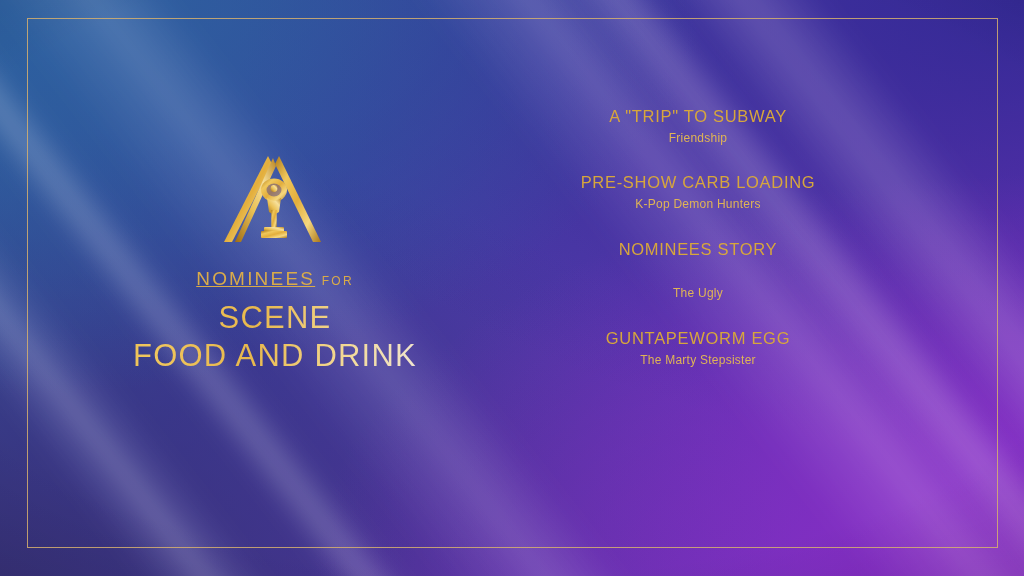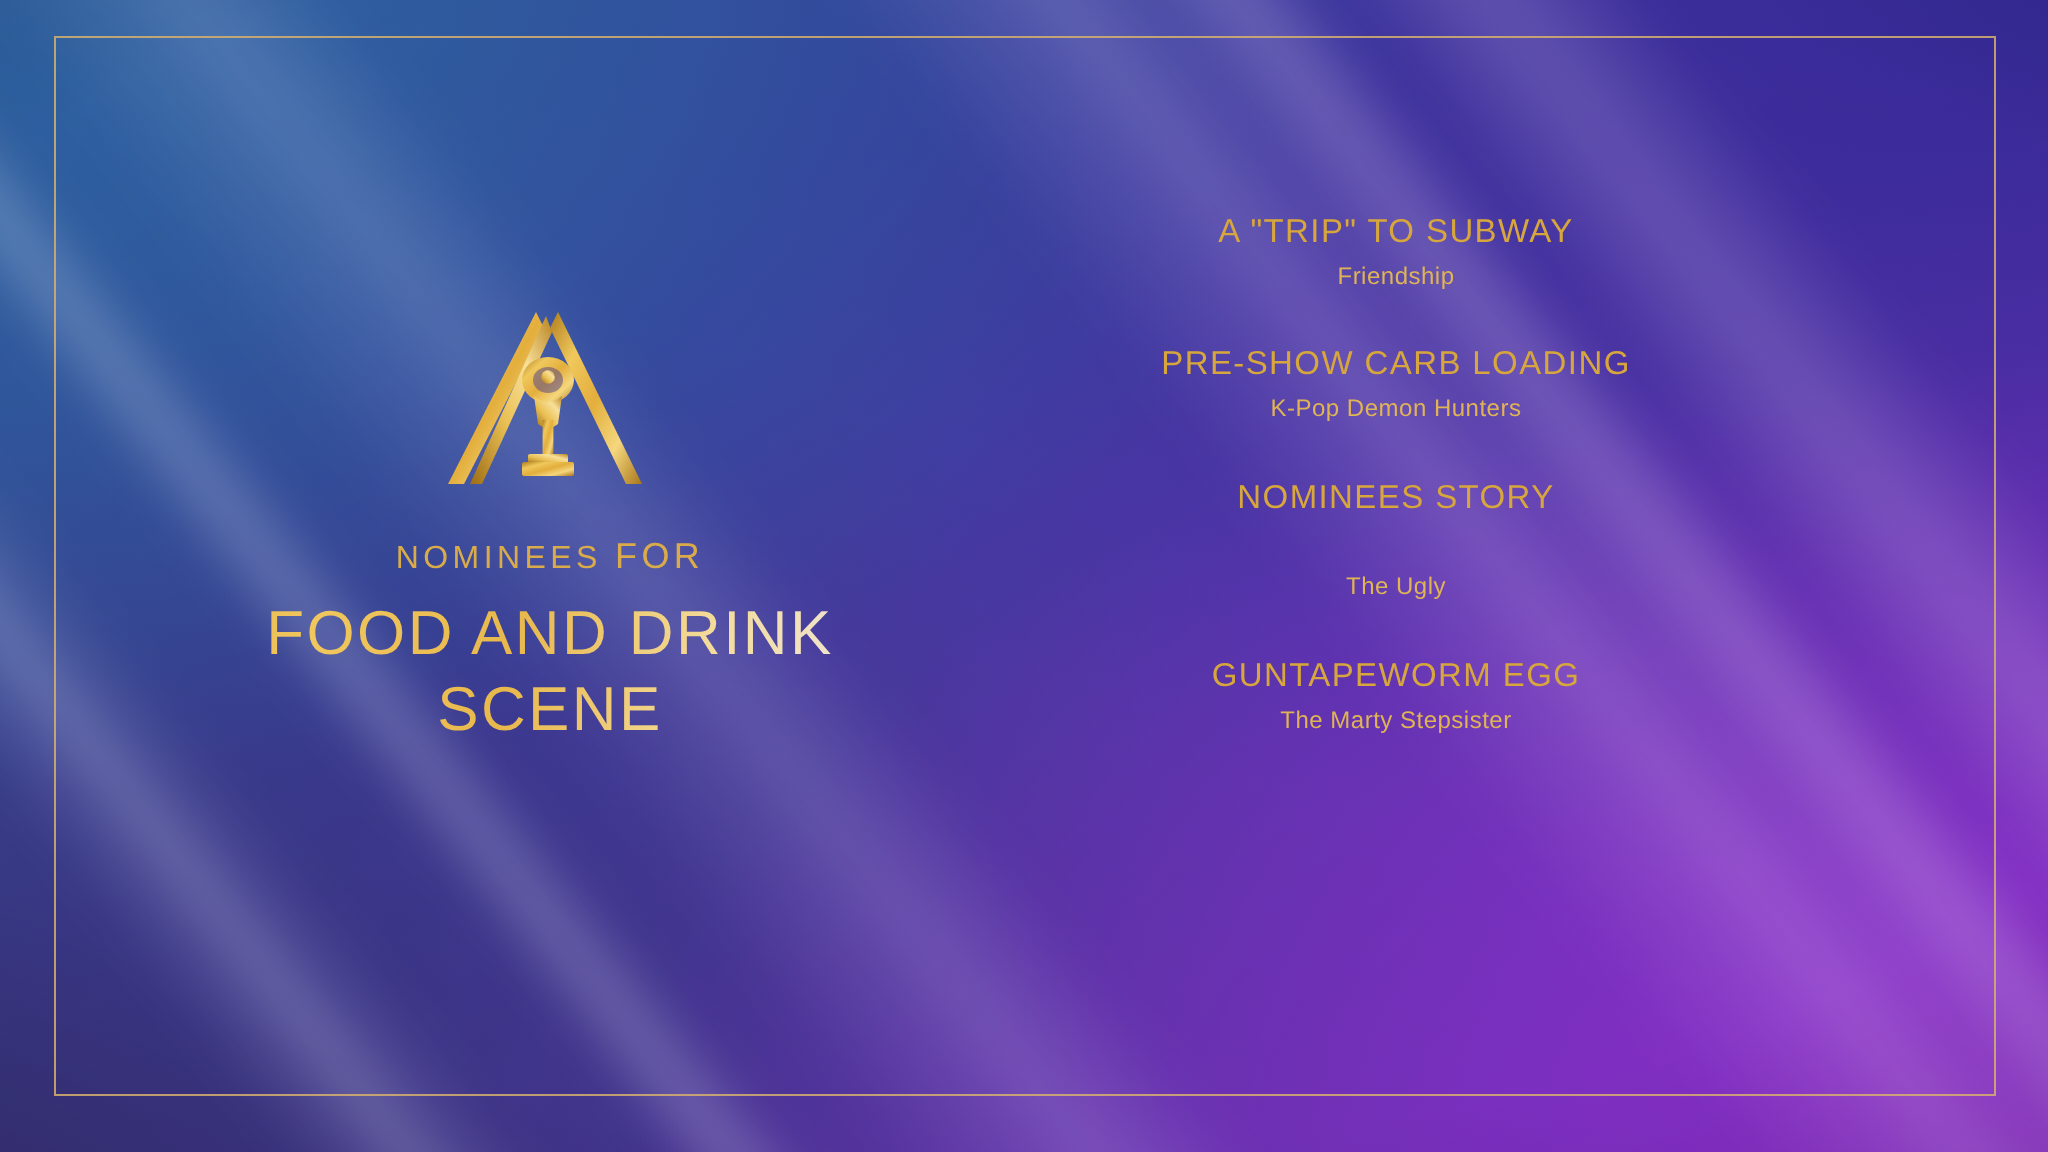--- a/index.html
+++ b/index.html
@@ -109,22 +109,22 @@
   }
 
   .emblem { width:136px; height:100px; margin:0 auto 18px; display:block; }
 
   .nominees-for {
     color:#d9ab4a;
     letter-spacing:2.2px;
     margin-bottom:9px;
     white-space:nowrap;
   }
-  .nominees-for .big   { font-size:16px; }
-  .nominees-for .small { font-size:18px; }
+  .nominees-for .big   { font-size:19px;text-decoration:underline; }
+  .nominees-for .small { font-size:12px; }
 
   .category {
     font-size:31px;
     line-height:1.21;
     letter-spacing:1.2px;
     background:linear-gradient(100deg,
       #e0a73a 0%, #f0c75e 26%, #e8b84c 46%,
       #f4dc9c 66%, #efe4d2 80%, #e6c268 92%, #dfa93c 100%);
     -webkit-background-clip:text;
     background-clip:text;
@@ -213,22 +213,22 @@
         <rect x="54" y="81" width="26" height="7" rx="1" fill="url(#goldGrad)"></rect>
       </g>
     </svg>
 
     <div class="nominees-for">
       <span class="big">NOMINEES</span>
       <span class="small">FOR</span>
     </div>
 
     <div class="category">
+      <div>SCENE</div>
       <div>FOOD AND DRINK</div>
-      <div>SCENE</div>
     </div>
   </div>
 
   <div class="nominee-list">
 
     <div class="nominee">
       <div class="nominee-title">A "TRIP" TO SUBWAY</div>
       <div class="nominee-sub">Friendship</div>
     </div>
 

